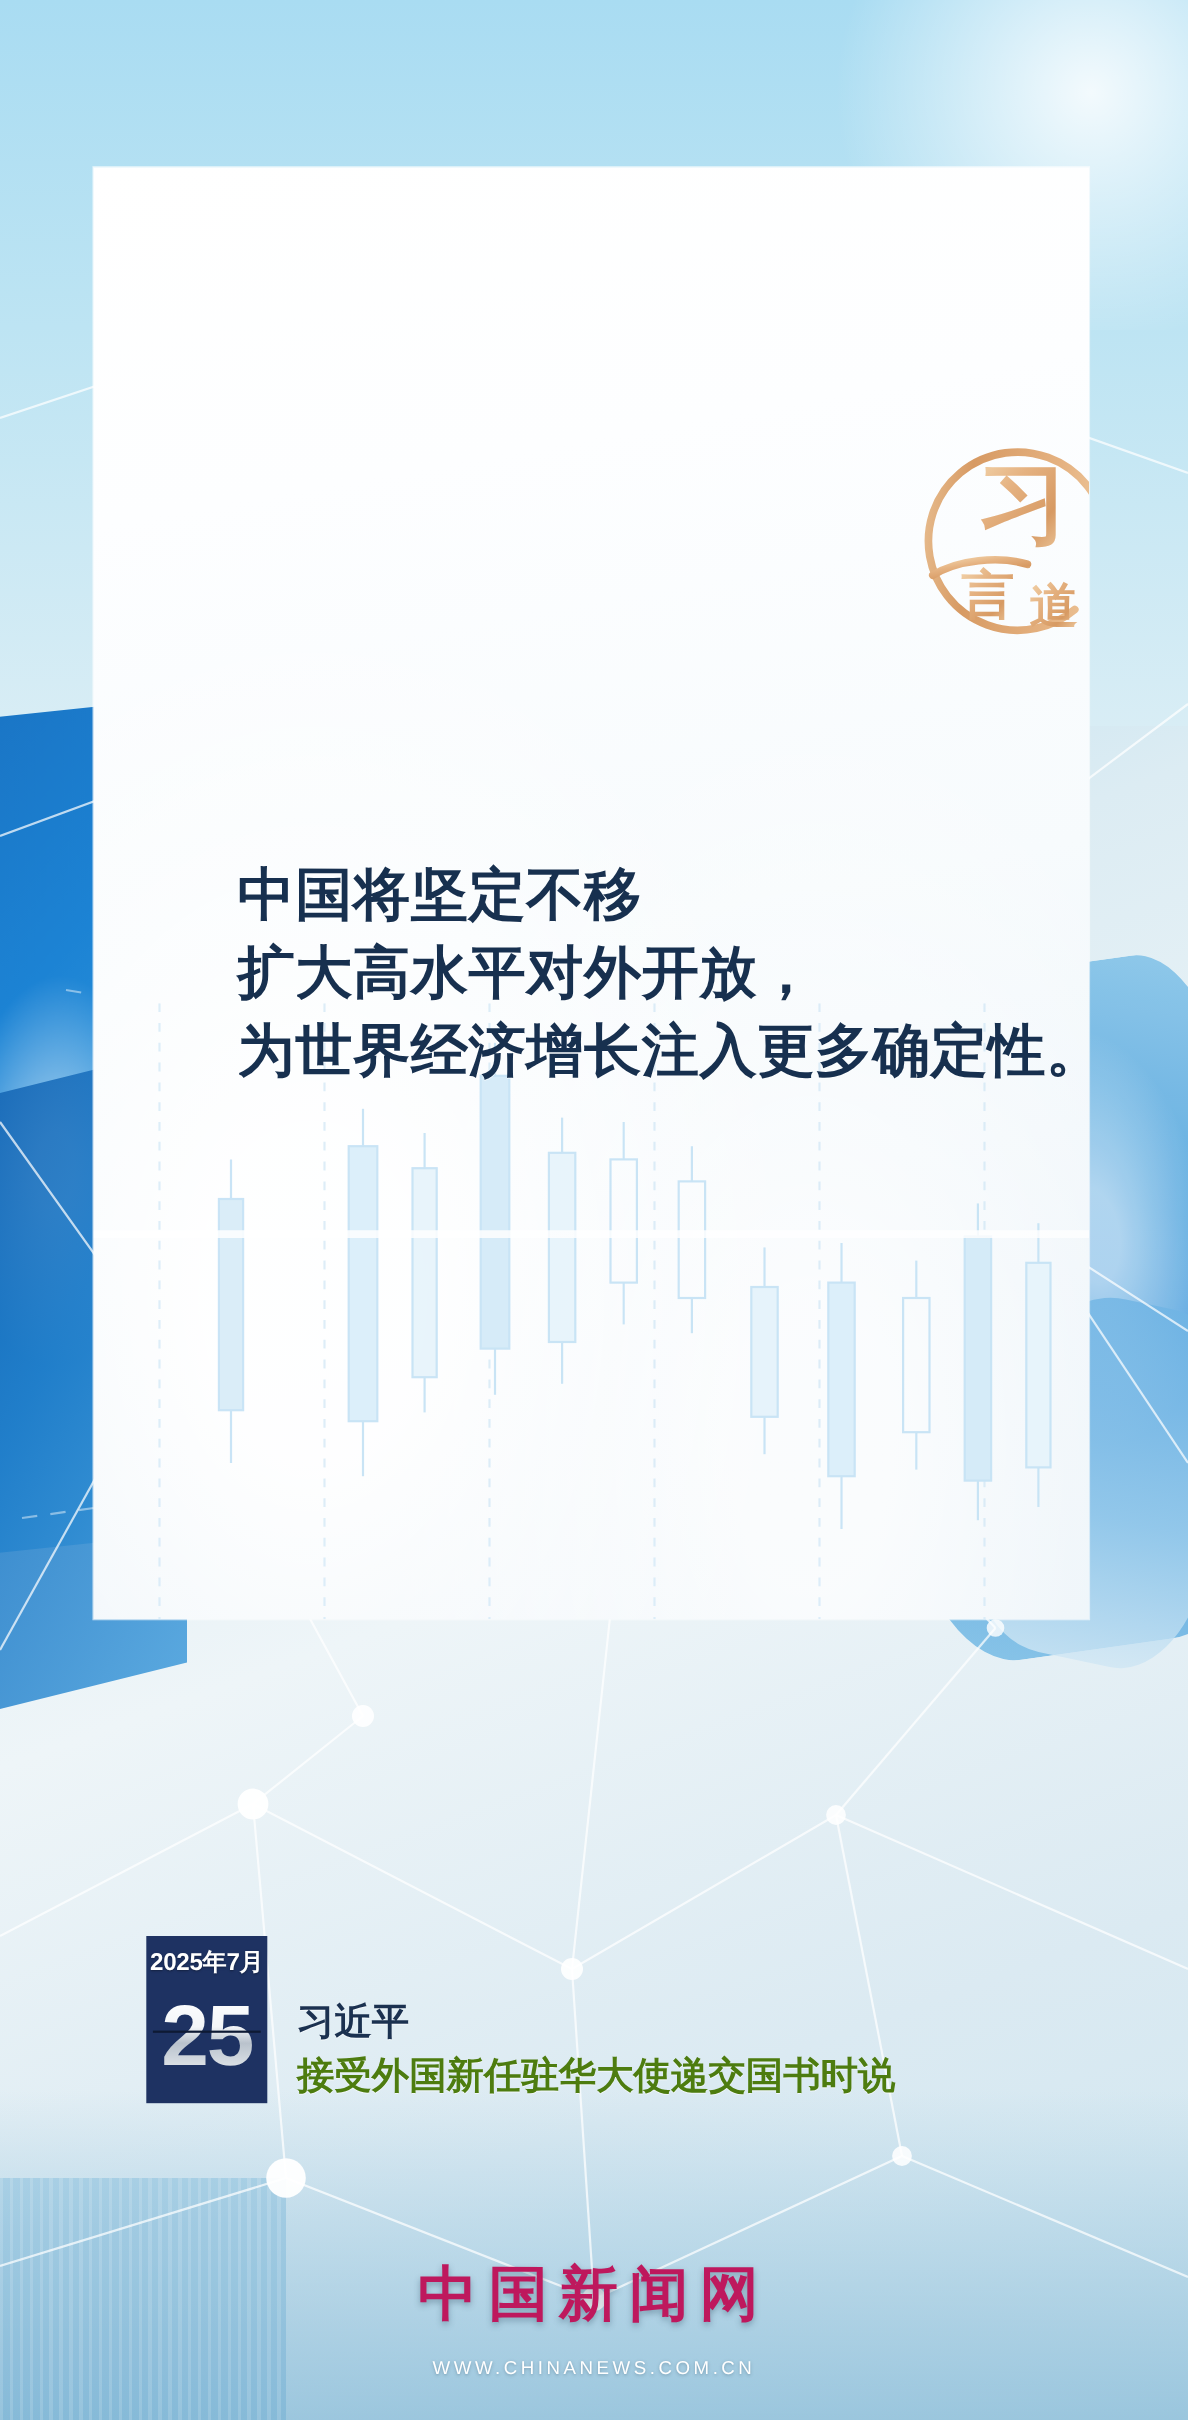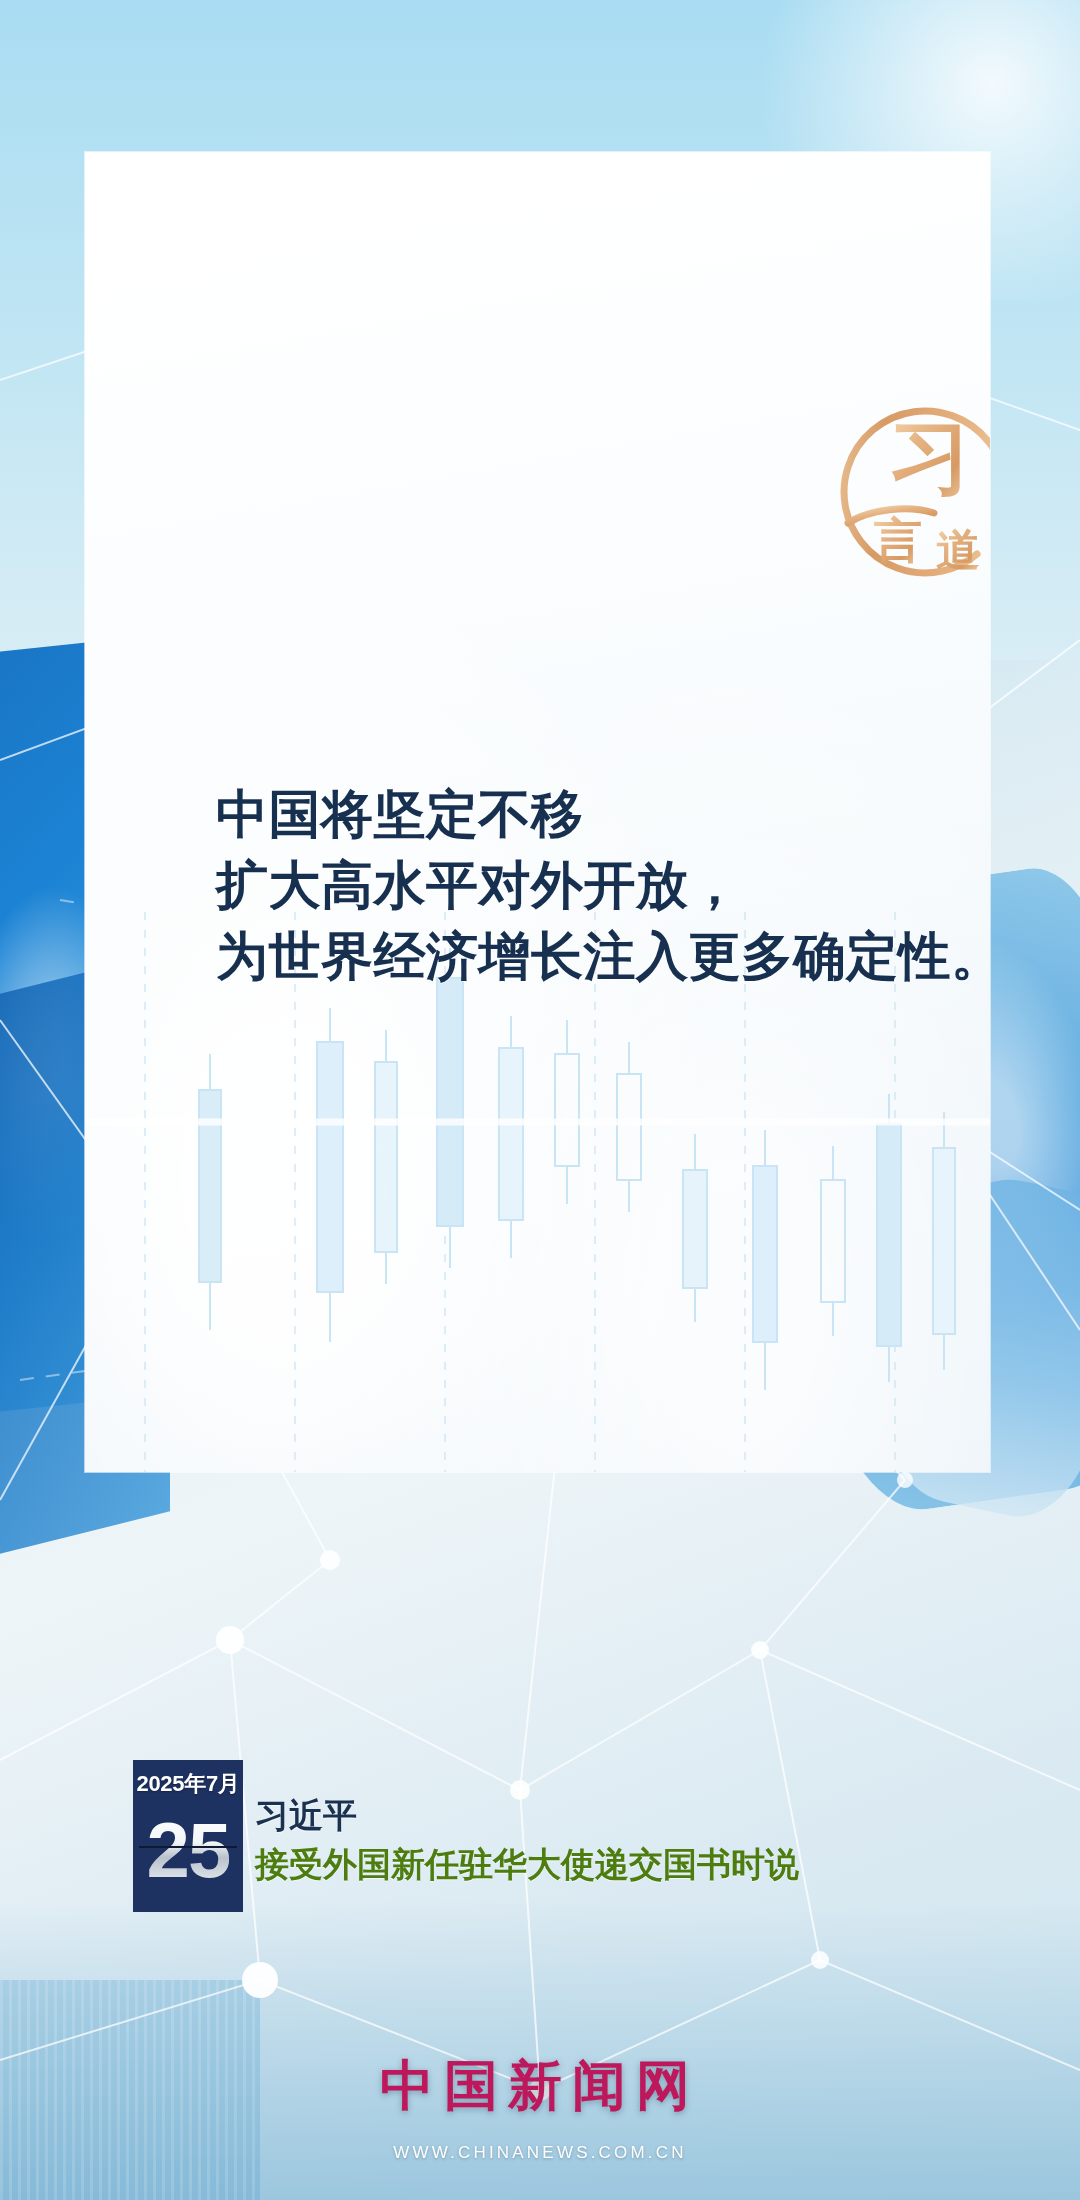--- a/index.html
+++ b/index.html
@@ -105,21 +105,21 @@
     font-weight:700;
     line-height:71px;
     color:#17304f;
     letter-spacing:.5px;
     white-space:nowrap;
     text-shadow:0 1px 0 rgba(255,255,255,.65);
   }
 
   
   #credit {
-    position:absolute; left:133px; top:1760px; display:flex; align-items:center;
+    position:absolute; left:133px; top:1760px; display:flex; align-items:flex-end;
   }
   #date-badge {
     width:110px; height:152px;
     background:#1e3262;
     display:flex; flex-direction:column; align-items:center;
     padding-top:9px;
     position:relative;
     flex:0 0 auto;
   }
   #date-badge .ym {
@@ -130,21 +130,21 @@
     margin-top:14px;
     font-size:78px; font-weight:800; line-height:.95;
     background:linear-gradient(180deg,#ffffff 0%, #f2f5f8 40%, #b9c2cc 60%, #e9edf1 100%);
     -webkit-background-clip:text; background-clip:text; color:transparent;
     letter-spacing:-2px;
   }
   #date-badge .rule {
     position:absolute; left:6px; right:6px; top:86px;
     height:2px; background:#0e1a33;
   }
-  #credit-text { margin-left:12px; padding-top:8px; }
+  #credit-text { margin-left:27px; padding-top:8px; }
   #credit-text .speaker {
     font-size:34px; font-weight:700; color:#1b3150; line-height:48px;
     text-shadow:0 1px 0 rgba(255,255,255,.6);
   }
   #credit-text .occasion {
     font-size:34px; font-weight:700; color:#4d7c0f; line-height:50px;
     text-shadow:0 1px 0 rgba(255,255,255,.6);
   }
 
   

